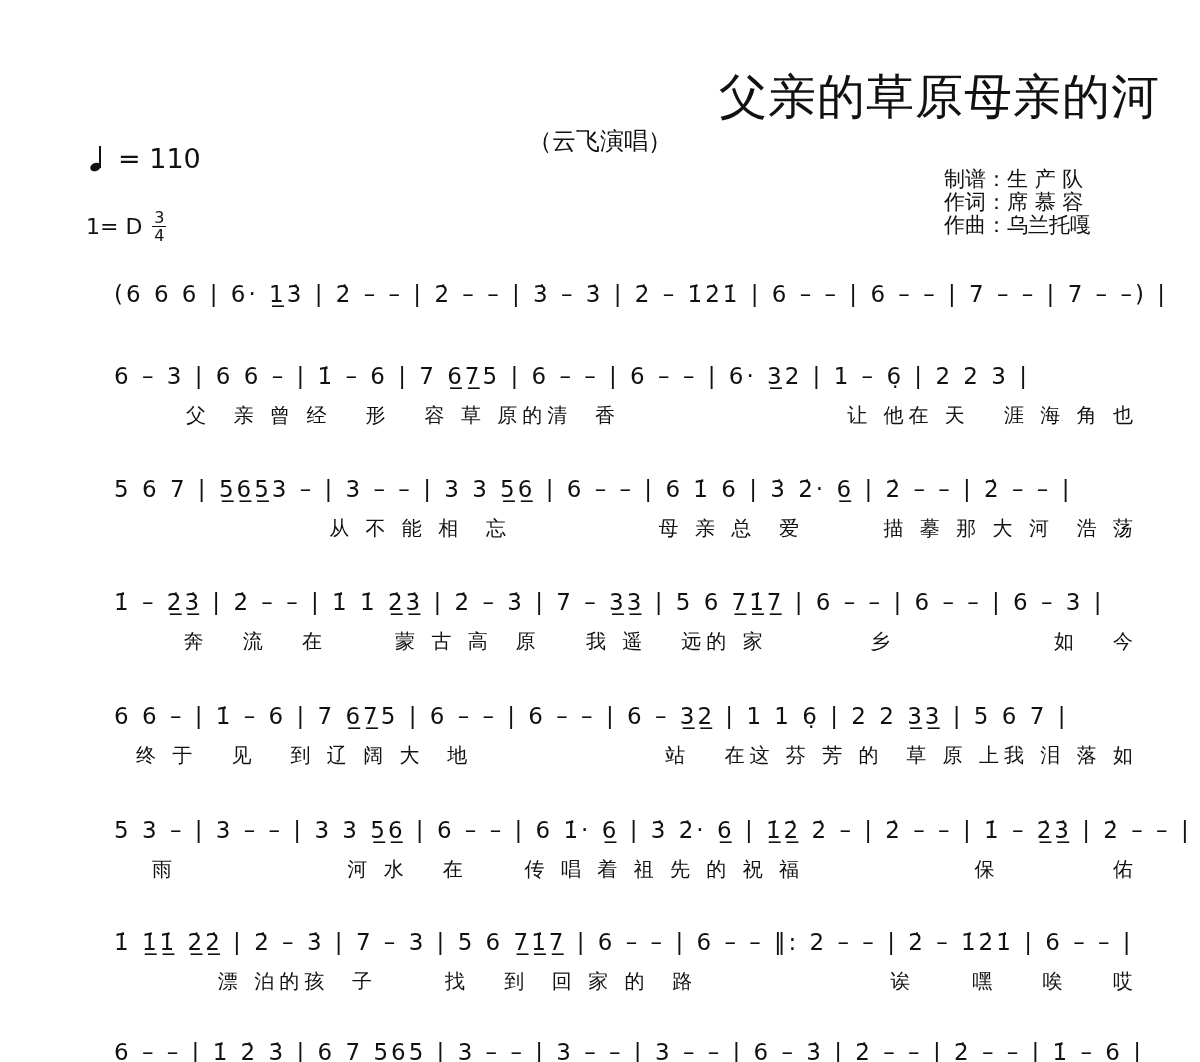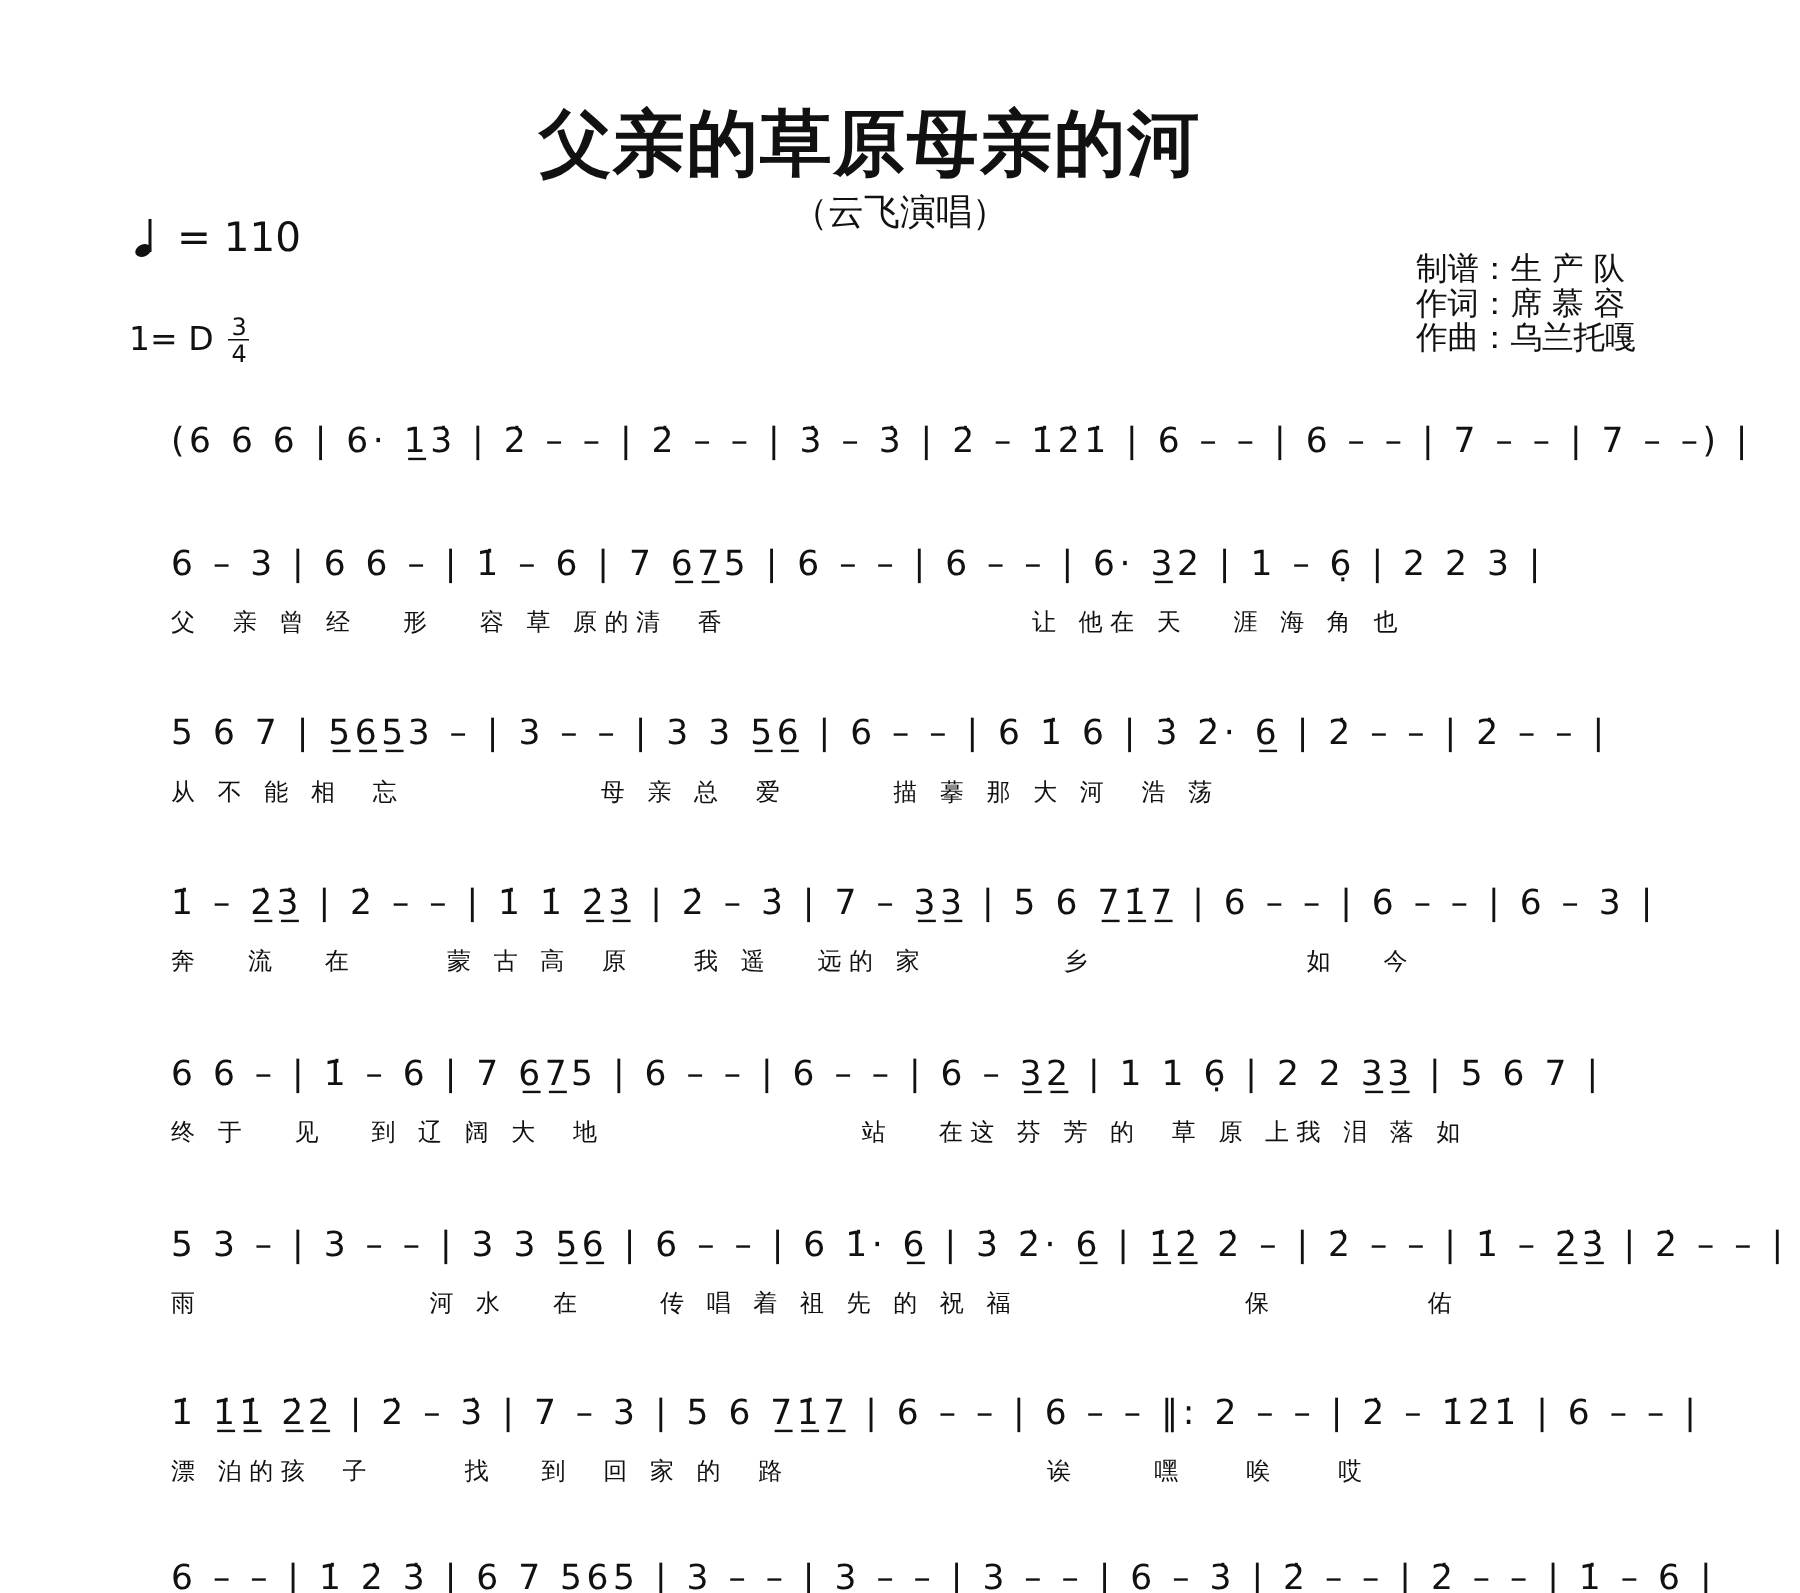--- a/index.html
+++ b/index.html
@@ -1,22 +1,22 @@
 <!DOCTYPE html>
 <html><head>
 <meta charset="utf-8">
 <style>
   html, body { margin: 0; padding: 0; background: #ffffff; }
   body {
     width: 1200px; height: 1062px; overflow: hidden; position: relative;
     font-family: "DejaVu Sans", "Liberation Sans", sans-serif; color: #111;
   }
   .title {
-    position: absolute; top: 66px; left: 0; width: 1160px; text-align: center;
-    font-size: 48px; font-weight: bold; letter-spacing: 1px; line-height: 60px;
+    position: absolute; top: 66px; left: 0; width: 1160px; text-align: right;
+    font-size: 48px; font-weight: normal; letter-spacing: 1px; line-height: 60px;
   }
   .subtitle {
     position: absolute; top: 126px; left: 0; width: 1200px; text-align: center;
     font-size: 24px; line-height: 30px;
   }
   .tempo {
     position: absolute; top: 144px; left: 88px; font-size: 27px; line-height: 30px;
     display: flex; align-items: center; gap: 14px;
   }
   .note-glyph { display: inline-block; width: 16px; height: 30px; position: relative; }
@@ -32,22 +32,23 @@
     position: absolute; top: 168px; left: 944px; font-size: 21px; line-height: 23px;
   }
   .credits div { white-space: pre; }
 
   .system { position: absolute; left: 96px; width: 1024px; margin-left: 18px; }
   .notes {
     position: relative; height: 44px; font-size: 23px; line-height: 44px;
     display: flex; align-items: center;
   }
   .lyrics {
-    position: relative; height: 34px; font-size: 16px; line-height: 34px; white-space: pre;
+    position: relative; height: 34px; font-size: 20px; line-height: 34px; white-space: pre;
     letter-spacing: 5px;
+    text-align: right;
   }
 </style>
 </head>
 <body>
 
 <div class="title">父亲的草原母亲的河</div>
 <div class="subtitle">（云飞演唱）</div>
 
 <div class="tempo">
   <span class="note-glyph">

